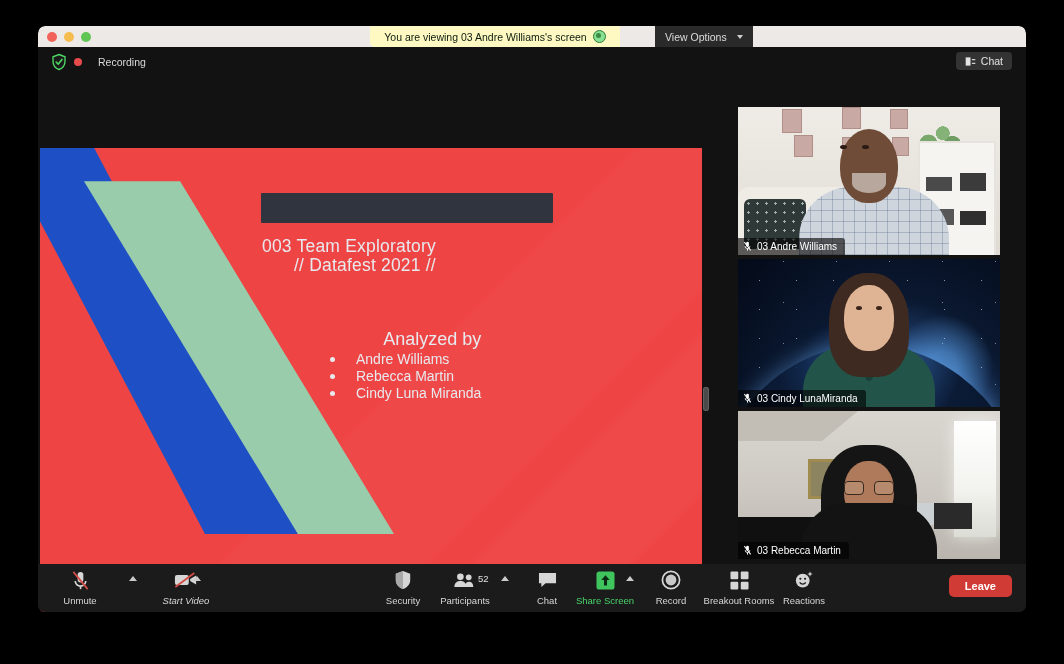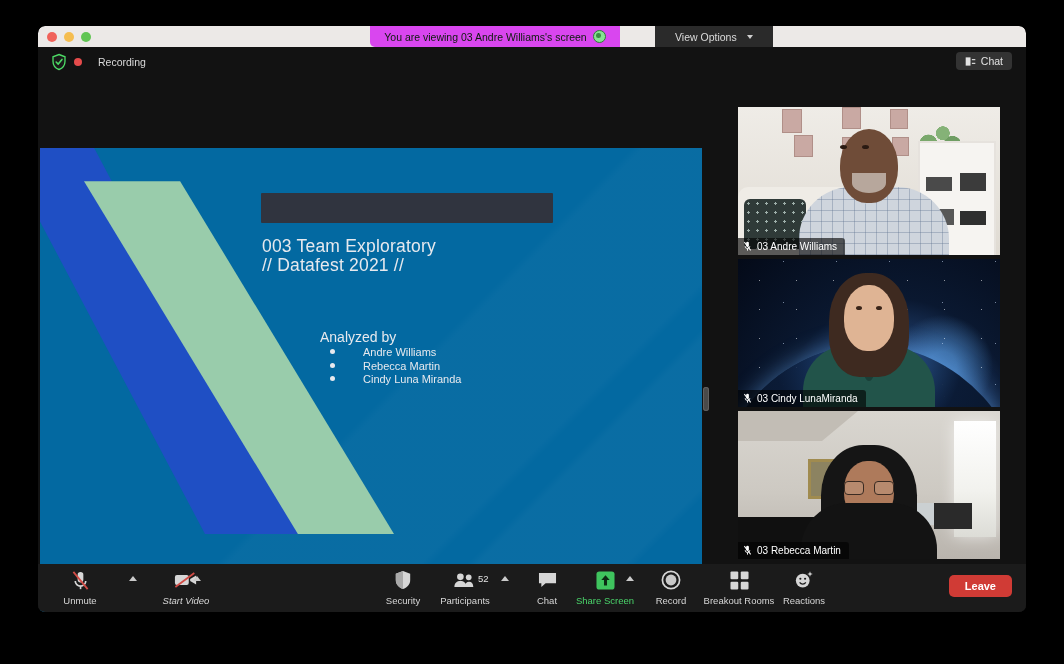--- a/index.html
+++ b/index.html
@@ -35,21 +35,21 @@
   .lights { position:absolute; left:9px; top:6px; display:flex; gap:7px; }
   .light { width:10px; height:10px; border-radius:50%; }
   .light.red    { background:#f0625a; }
   .light.yellow { background:#f5bd4f; }
   .light.green  { background:#61c554; }
 
   
   .viewing-banner {
     position: absolute; left: 332px; top: 0px;
     height: 21px; width: 250px;
-    background: #d946ef;
+    background: #fef9c3;
     border-bottom-left-radius: 5px;
     border-bottom-right-radius: 0px;
     display: flex; align-items: center; justify-content: center;
     gap: 6px;
     color: #0c1c0d;
     font-size: 10.5px;
     padding: 0 8px;
     box-sizing: border-box;
   }
   .viewing-banner .label { white-space: nowrap; }
@@ -64,21 +64,21 @@
     content:''; position:absolute; left:2.4px; top:2.4px;
     width:4.6px; height:4.6px; border-radius:50%; background:#3c8c45;
   }
   .view-options {
     position: absolute; left: 617px; top: 0px;
     height: 21px;
     background: #2a2a2a;
     color: #dcdcdc;
     font-size: 10.5px;
     display: flex; align-items: center; gap:10px;
-    padding: 0 20px;
+    padding: 0 10px;
     border-bottom-right-radius: 0px;
   }
   .chev-d {
     width: 0; height: 0;
     border-left: 3.6px solid transparent;
     border-right: 3.6px solid transparent;
     border-top: 4.2px solid #cfcfcf;
     margin-top: 1px;
   }
 
@@ -116,22 +116,23 @@
   }
 
   
   .share-area {
     position: absolute; left: 2px; top: 72px;
     width: 662px; height: 423px;
   }
   .slide {
     position: absolute; left:0; top: 29px;
     width: 662px; height: 476px;
-    background: #0369a1;
+    background: #ef4444;
     overflow: hidden;
+    text-align: right;
   }
   .slide-bg-sheen {
     position:absolute; inset:0;
     background:
       linear-gradient(135deg, rgba(255,255,255,0.00) 0%, rgba(255,255,255,0.00) 52%, rgba(255,255,255,0.022) 53%, rgba(255,255,255,0.022) 70%, rgba(255,255,255,0.00) 71%),
       linear-gradient(135deg, rgba(255,255,255,0.00) 0%, rgba(255,255,255,0.00) 74%, rgba(255,255,255,0.028) 75%, rgba(255,255,255,0.028) 88%, rgba(255,255,255,0.00) 89%);
   }
   .shape-blue {
     position: absolute;
     left: -42px; top: -6px;
@@ -157,26 +158,26 @@
     color: #e7e9ee;
     font-size: 17.5px;
     line-height: 1.08;
     letter-spacing: 0.2px;
     white-space: pre-line;
   }
   .analyzed-block {
     position: absolute; left: 280px; top: 181px;
     color: #e7e9ee;
   }
-  .analyzed-label { font-size: 14px; margin-bottom: 1px; }
+  .analyzed-label { font-size: 18px; margin-bottom: 1px; }
   .analyzed-list { list-style: none; margin: 0; padding: 0; }
   .analyzed-list li {
-    font-size: 11px;
+    font-size: 14px;
     line-height: 1.23;
-    display: flex; align-items: baseline; gap: 11px;
+    display: flex; align-items: baseline; gap: 4px;
   }
   .analyzed-list li .bullet {
     display:inline-block; width: 5px; height: 5px; border-radius:50%;
     background:#e7e9ee; margin-right: 17px; margin-left: 10px;
     flex: 0 0 auto;
     transform: translateY(-2px);
   }
   .divider-handle {
     position: absolute; left: 663px; top: 268px;
     width: 6px; height: 24px;

